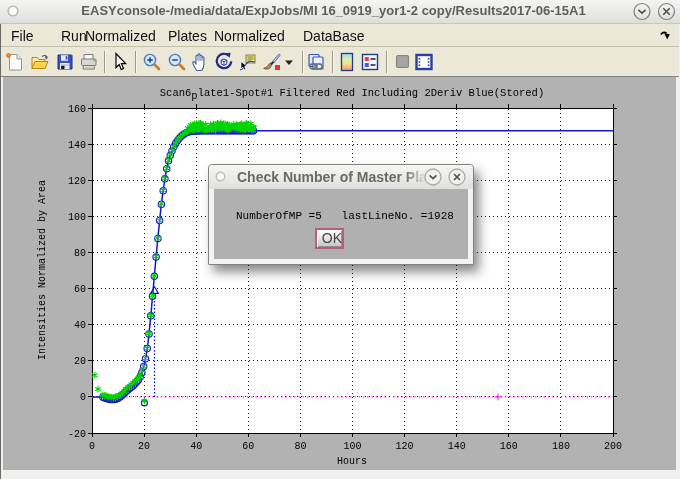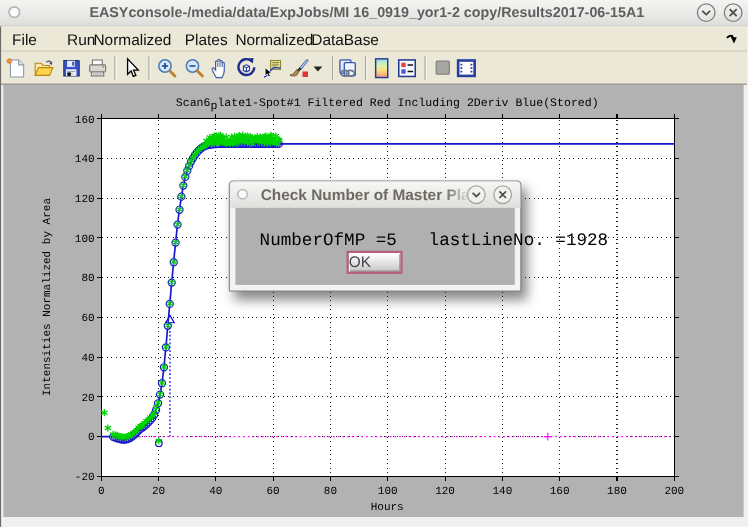--- a/index.html
+++ b/index.html
@@ -9,22 +9,22 @@
 #menubar span{position:absolute;top:4px;font-size:14px;color:#111;}
 #toolbar{position:absolute;left:1px;top:47px;width:678px;height:30px;background:#ebe8d7;border-bottom:1px solid #83837b;box-sizing:border-box;}
 #fig{position:absolute;left:3px;top:77px;width:673px;height:393px;background:#b2b2b2;}
 #lb{position:absolute;left:0;top:24px;width:1px;height:455px;background:#6b6b69;}
 #plotsvg{position:absolute;left:0;top:0;}
 #dlg{position:absolute;left:208px;top:164px;width:264px;height:99px;background:#f3f3f1;border:1px solid #82827e;border-radius:4px 4px 1px 1px;box-shadow:5px 7px 11px rgba(40,40,40,.55);}
 #dlgtb{position:absolute;left:0;top:0;right:0;height:24px;background:linear-gradient(#f6f6f5,#eaeae9 55%,#dfdfdd);border-radius:4px 4px 0 0;}
 #dlgtb .ticon{position:absolute;left:8px;top:8px;width:7px;height:7px;border-radius:50%;background:#fbfbfa;box-shadow:0 0 0 1.5px #bcbcba;}
 #dlgtb .dtext{position:absolute;left:28px;top:4px;font-size:14px;font-weight:bold;color:#6e6a62;white-space:nowrap;overflow:hidden;width:190px;-webkit-mask-image:linear-gradient(90deg,#000 88%,transparent);mask-image:linear-gradient(90deg,#000 88%,transparent);}
 #dlgc{position:absolute;left:5px;right:5px;top:24px;bottom:5px;background:#b0b0b0;}
-#dlgmsg{position:absolute;left:6px;top:21px;font-family:"Liberation Mono",monospace;font-size:16px;color:#000;white-space:pre;padding-left:16px;}
-#okbtn{position:absolute;left:101px;top:39px;width:51px;height:21px;background:linear-gradient(#ffffff,#f0f0f0 30%,#c4c4c4);border:2px solid #b55f7d;box-sizing:border-box;box-shadow:inset 1px 1px 0 #fff,inset -1px -1px 0 #909090;text-align:left;font-size:14px;color:#45444c;line-height:16px;}
+#dlgmsg{position:absolute;left:6px;top:21px;font-family:"Liberation Mono",monospace;font-size:11px;color:#000;white-space:pre;padding-left:16px;}
+#okbtn{position:absolute;left:101px;top:39px;width:29px;height:21px;background:linear-gradient(#ffffff,#f0f0f0 30%,#c4c4c4);border:2px solid #b55f7d;box-sizing:border-box;box-shadow:inset 1px 1px 0 #fff,inset -1px -1px 0 #909090;text-align:right;font-size:14px;color:#45444c;line-height:16px;}
 </style></head><body>
 <div id="win">
  <div id="fig"></div>
  <svg id="plotsvg" width="680" height="479">
   <rect x="92" y="108" width="521" height="325" fill="#ffffff"></rect>
   <g stroke="#1a1a1a" stroke-width="1" stroke-dasharray="1 3" fill="none" shape-rendering="crispEdges">
    <path d="M144.1 109V432M196.2 109V432M248.3 109V432M300.4 109V432M352.5 109V432M404.6 109V432M456.7 109V432M508.8 109V432M560.9 109V432M93 396.9H612M93 360.8H612M93 324.7H612M93 288.6H612M93 252.4H612M93 216.3H612M93 180.2H612M93 144.1H612"></path>
   </g>
   <g stroke="#000" stroke-width="1" fill="none" shape-rendering="crispEdges">
    <rect x="92" y="108" width="521" height="325"></rect>
@@ -173,21 +173,21 @@
     <path d="M38.3 8.3 44.7 14.7M44.7 8.3 38.3 14.7"></path>
    </g>
   </svg>
  </div>
  <div id="menubar">
   <span style="left:10px">File</span>
       <span style="left:60px">Run</span>
       <span style="left:84px">Normalized</span>
       <span style="left:167px">Plates</span>
       <span style="left:213px">Normalized</span>
-      <span style="left:282px">DataBase</span>
+      <span style="left:302px">DataBase</span>
   <svg width="11" height="11" style="position:absolute;right:8px;top:6px">
    <path d="M0.8 4.5 Q3.5 1.2 6.5 3.2" fill="none" stroke="#000" stroke-width="1.7"></path>
    <path d="M4.2 3.2 L9.8 4.2 L7.2 9.6 Z" fill="#000"></path>
   </svg>
  </div>
  <div id="toolbar"><svg width="678" height="30">
         <path d="M103.5 4V26" stroke="#98988c" stroke-width="1"></path>
         <path d="M104.5 4V26" stroke="#f8f8f4" stroke-width="1"></path>
         <path d="M134.5 4V26" stroke="#98988c" stroke-width="1"></path>
         <path d="M135.5 4V26" stroke="#f8f8f4" stroke-width="1"></path>

